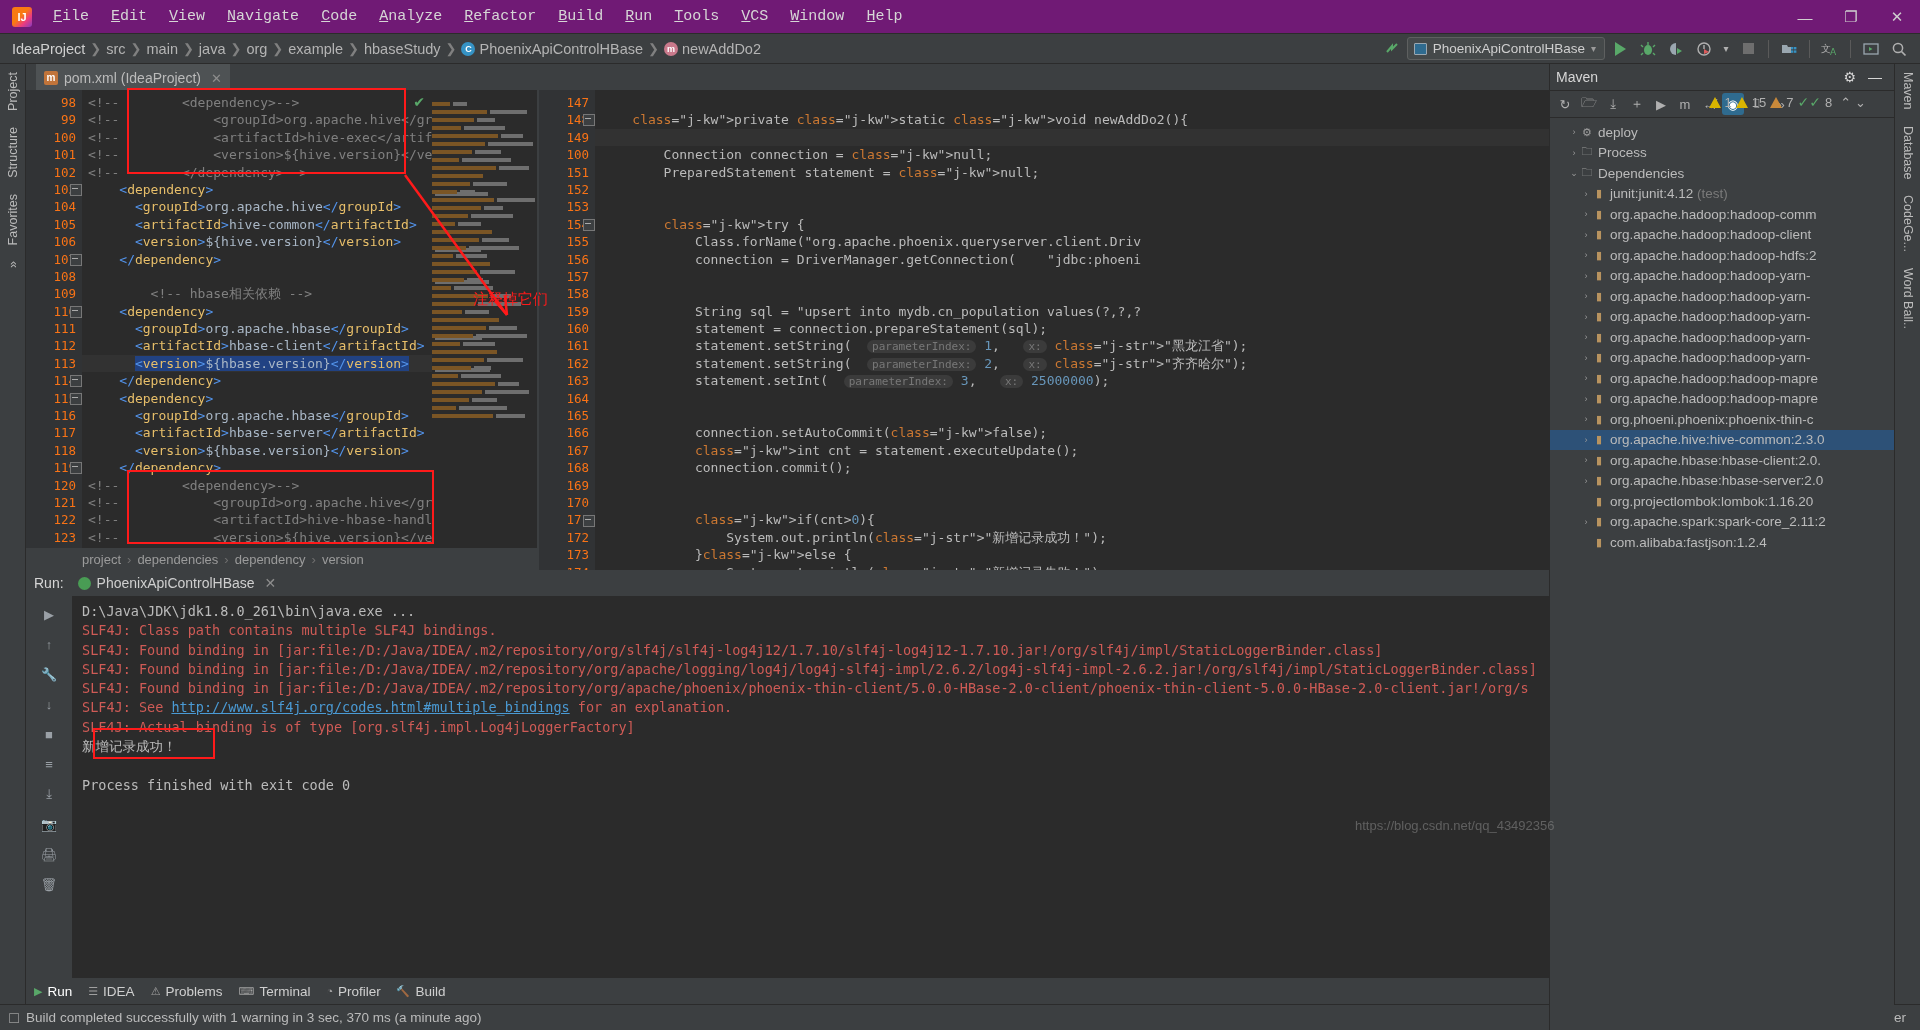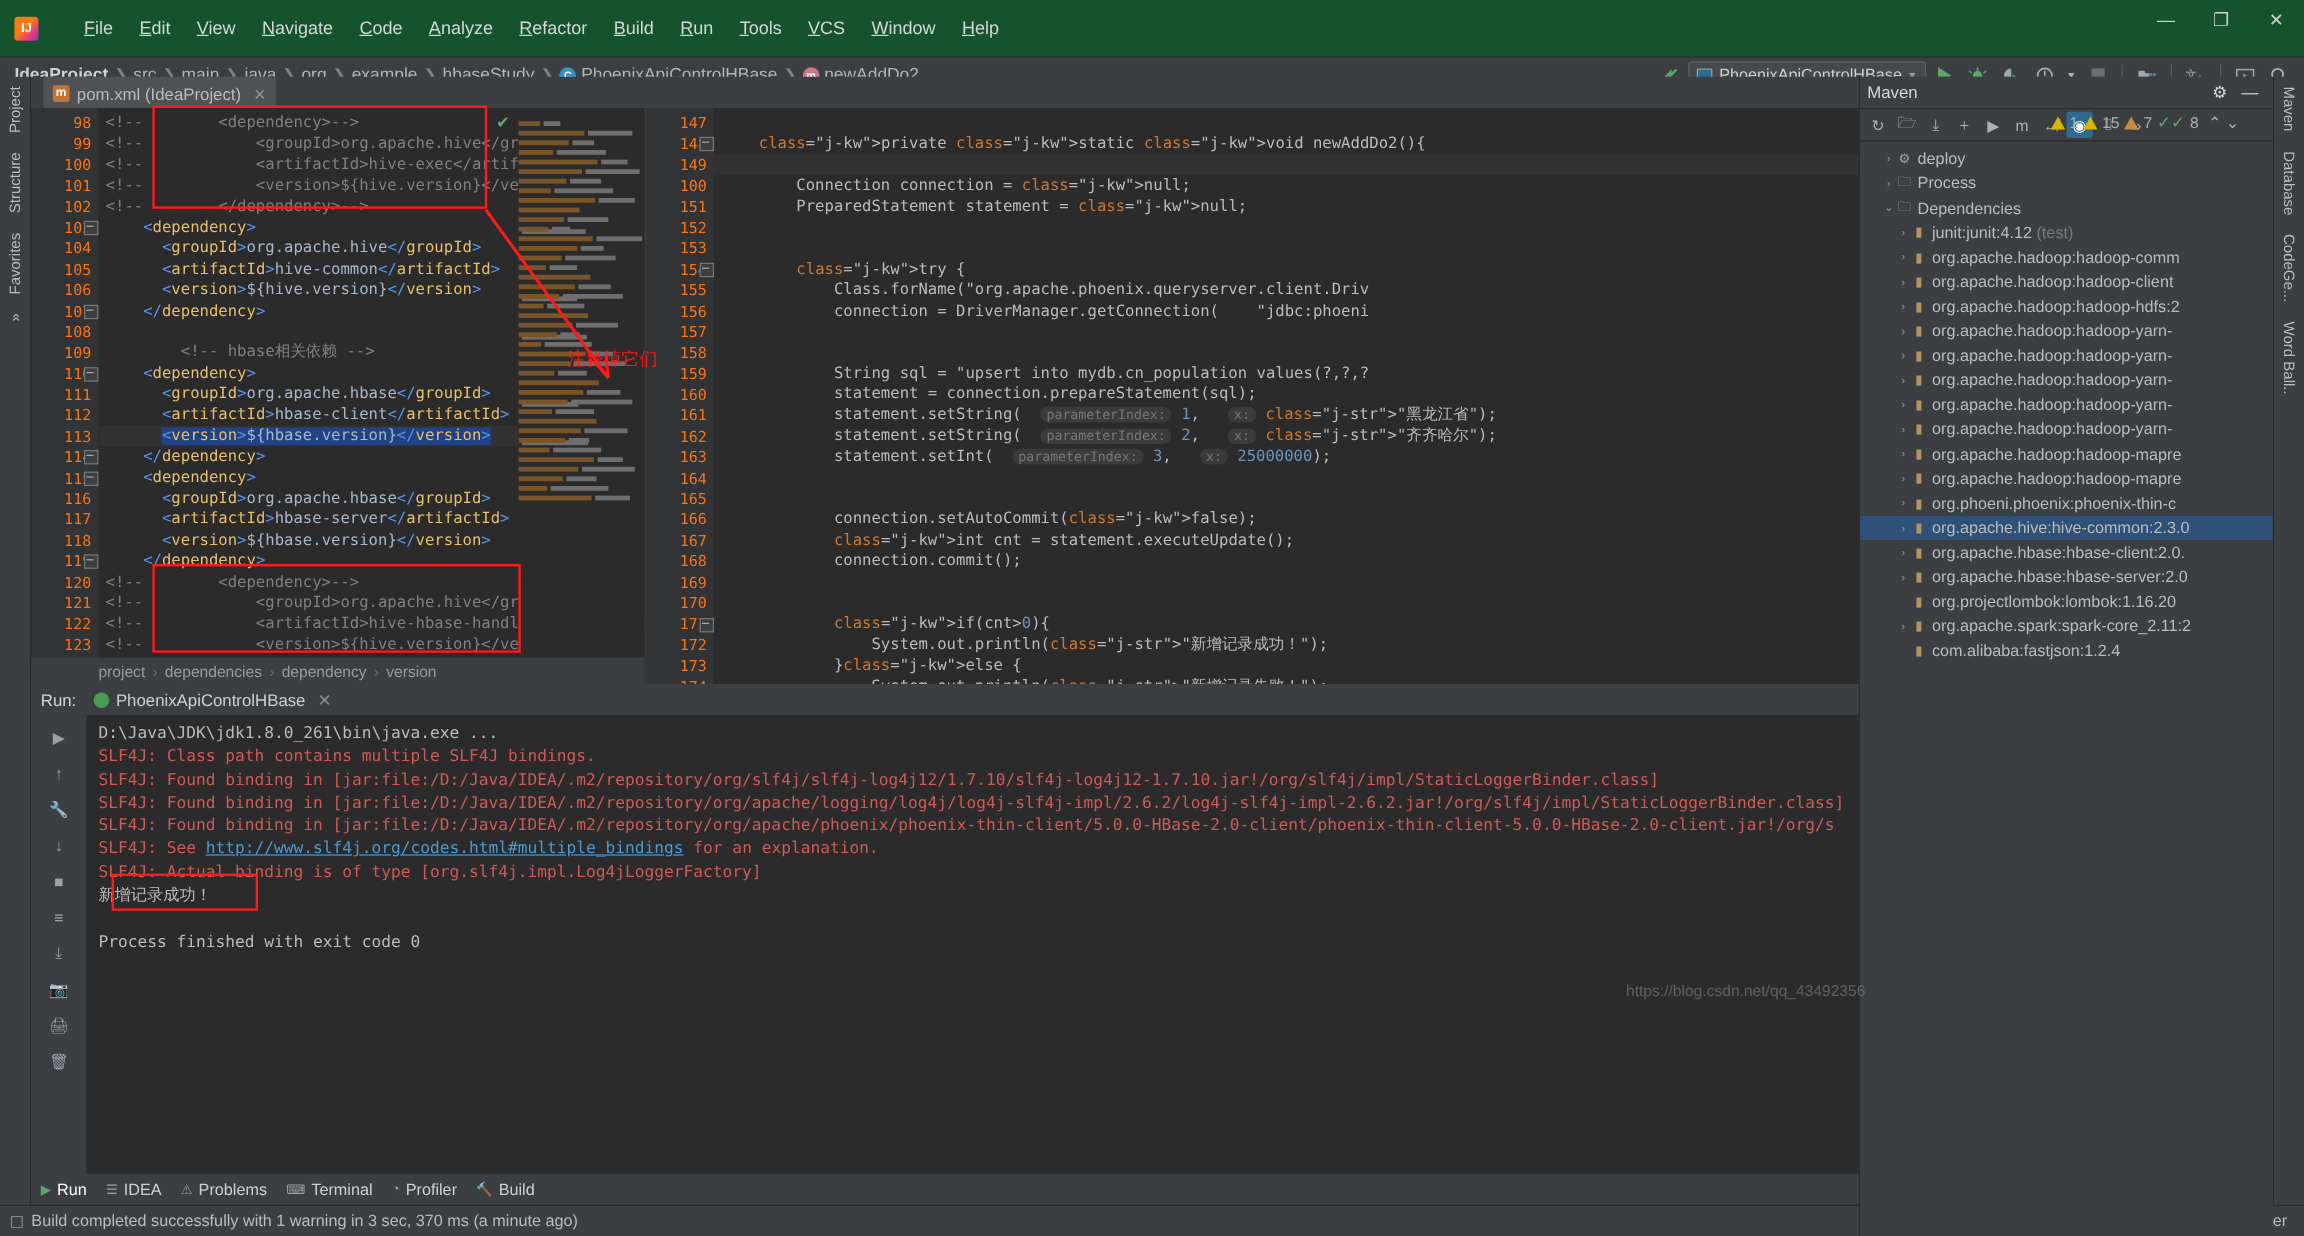--- a/index.html
+++ b/index.html
@@ -7,49 +7,49 @@
     width: 1920px; height: 1030px;
     background: #3c3f41;
     font-family: "Liberation Sans", sans-serif;
     overflow: hidden;
     color: #bbbbbb;
   }
   .app { position: relative; width: 1920px; height: 1030px; }
 
   
   .titlebar {
-    height: 48px; background: #14532d; display: flex; align-items: center;
-    border-bottom: 1px solid #2b2b2b; position: relative; gap: 17px;
+    height: 34px; background: #701a75; display: flex; align-items: center;
+    border-bottom: 1px solid #2b2b2b; position: relative;
   }
   .logo {
     width: 20px; height: 20px; margin: 0 10px 0 12px; border-radius: 3px;
     background: linear-gradient(135deg,#f97a12 0%,#f97a12 45%,#ed3d7d 70%,#8639c0 100%);
     display: flex; align-items: center; justify-content: center;
     color: #fff; font-size: 11px; font-weight: bold;
   }
-  .menu { display: flex; align-items: flex-end; gap: 0px; }
+  .menu { display: flex; align-items: flex-end; gap: 0px; font-family: Liberation Mono, monospace; }
   .menu-item {
     padding: 4px 11px; font-size: 15px; color: #d6d6d6; cursor: default;
   }
   .menu-item u { text-decoration: underline; }
   .win-title {
     position: absolute; left: 0; right: 0; text-align: center;
     font-size: 14.5px; color: #b0b0b0; pointer-events: none;
   }
   .win-buttons { position: absolute; right: 0; top: 0; height: 34px; display: flex; }
   .win-btn { width: 46px; height: 34px; display:flex; align-items:center; justify-content:center;
              color:#cfcfcf; font-size:15px; }
 
   
   .navbar {
     height: 30px; background: #3c3f41; display: flex; align-items: center;
     padding-left: 12px; border-bottom: 1px solid #2b2b2b; position: relative;
   }
   .crumb { display: flex; align-items: center; font-size: 14.5px; color: #b4b4b4; }
-  .crumb.bold { font-weight: bold; color: #cfcfcf; }
+  .crumb.bold { font-weight: normal; color: #cfcfcf; }
   .crumb-sep { margin: 0 5px; color: #808080; font-size: 13px; }
   .crumb-icon {
     width: 14px; height: 14px; border-radius: 50%; margin-right: 4px; display:inline-block;
     font-size: 9px; color:#fff; text-align:center; line-height:14px; font-weight:bold;
   }
   .ci-class { background: #3592c4; }
   .ci-method { background: #c9798b; }
 
   .nav-right { position: absolute; right: 8px; display: flex; align-items: center; gap: 2px; }
   .run-config {

